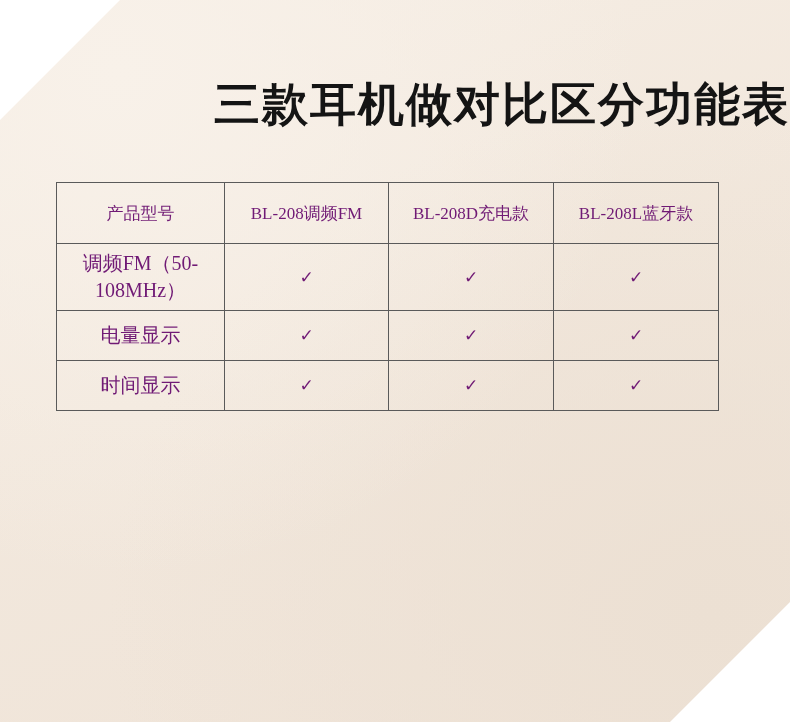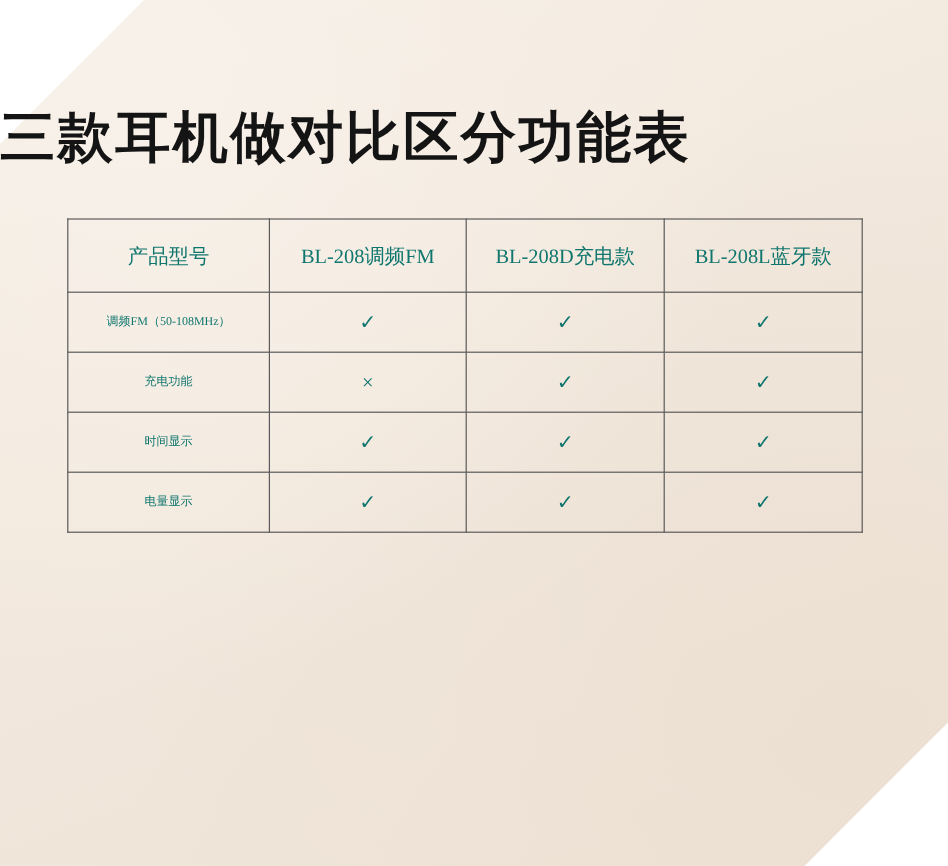--- a/index.html
+++ b/index.html
@@ -42,57 +42,56 @@
     right: 0; bottom: 0;
     width: 120px; height: 120px;
     background: #ffffff;
     clip-path: polygon(100% 100%, 0 100%, 100% 0);
   }
   .title {
     position: absolute;
     left: 0;
     top: 74px;
     width: 790px;
-    text-align: left;
+    text-align: right;
     font-family: "DejaVu Sans", sans-serif;
     font-weight: bold;
     font-size: 46px;
     letter-spacing: 2px;
     color: #141414;
     white-space: nowrap;
-    margin-top: 10px;
   }
   .table-wrap {
     position: absolute;
     left: 56px;
     top: 182px;
     width: 662px;
   }
   table.compare {
     border-collapse: collapse;
     width: 662px;
     table-layout: fixed;
     background: transparent;
   }
   table.compare th,
   table.compare td {
     border: 1px solid #5a5a5a;
     text-align: center;
     vertical-align: middle;
-    color: #0f766e;
+    color: #701a75;
     font-family: "Liberation Serif", serif;
   }
   table.compare th {
     font-size: 17px;
     font-weight: normal;
     height: 52px;
     padding: 4px 6px;
   }
   table.compare td.rowlabel {
-    font-size: 10px;
+    font-size: 20px;
     padding: 6px 8px;
     line-height: 1.35;
   }
   table.compare td.mark {
     font-size: 17px;
     height: 47px;
   }
   col.c0 { width: 168px; }
   col.c1 { width: 164px; }
   col.c2 { width: 165px; }
@@ -125,33 +124,27 @@
         </tr>
       </thead>
       <tbody>
         <tr>
           <td class="rowlabel">调频FM（50-108MHz）</td>
           <td class="mark">✓</td>
           <td class="mark">✓</td>
           <td class="mark">✓</td>
         </tr>
         <tr>
-          <td class="rowlabel">充电功能</td>
-          <td class="mark">×</td>
+          <td class="rowlabel">电量显示</td>
+          <td class="mark">✓</td>
           <td class="mark">✓</td>
           <td class="mark">✓</td>
         </tr>
         <tr>
           <td class="rowlabel">时间显示</td>
-          <td class="mark">✓</td>
-          <td class="mark">✓</td>
-          <td class="mark">✓</td>
-        </tr>
-        <tr>
-          <td class="rowlabel">电量显示</td>
           <td class="mark">✓</td>
           <td class="mark">✓</td>
           <td class="mark">✓</td>
         </tr>
       </tbody>
     </table>
   </div>
 </div>
 
 </body></html>

